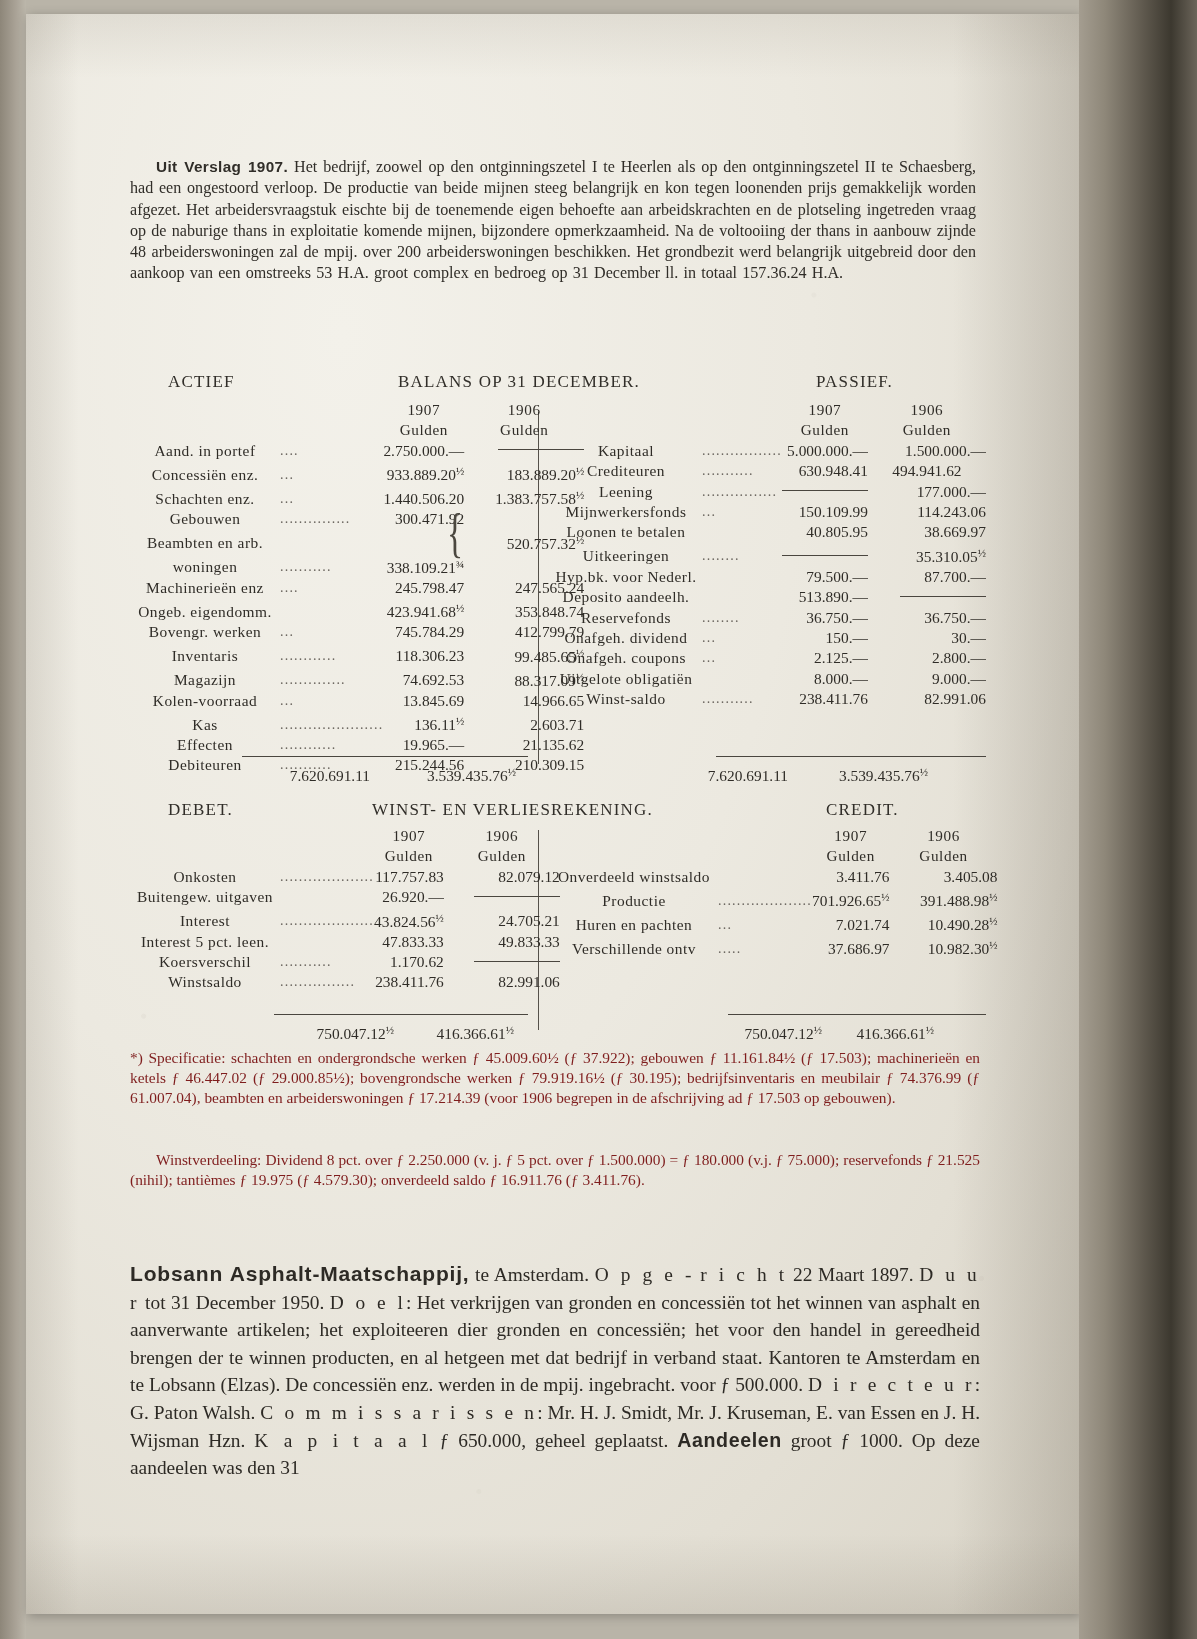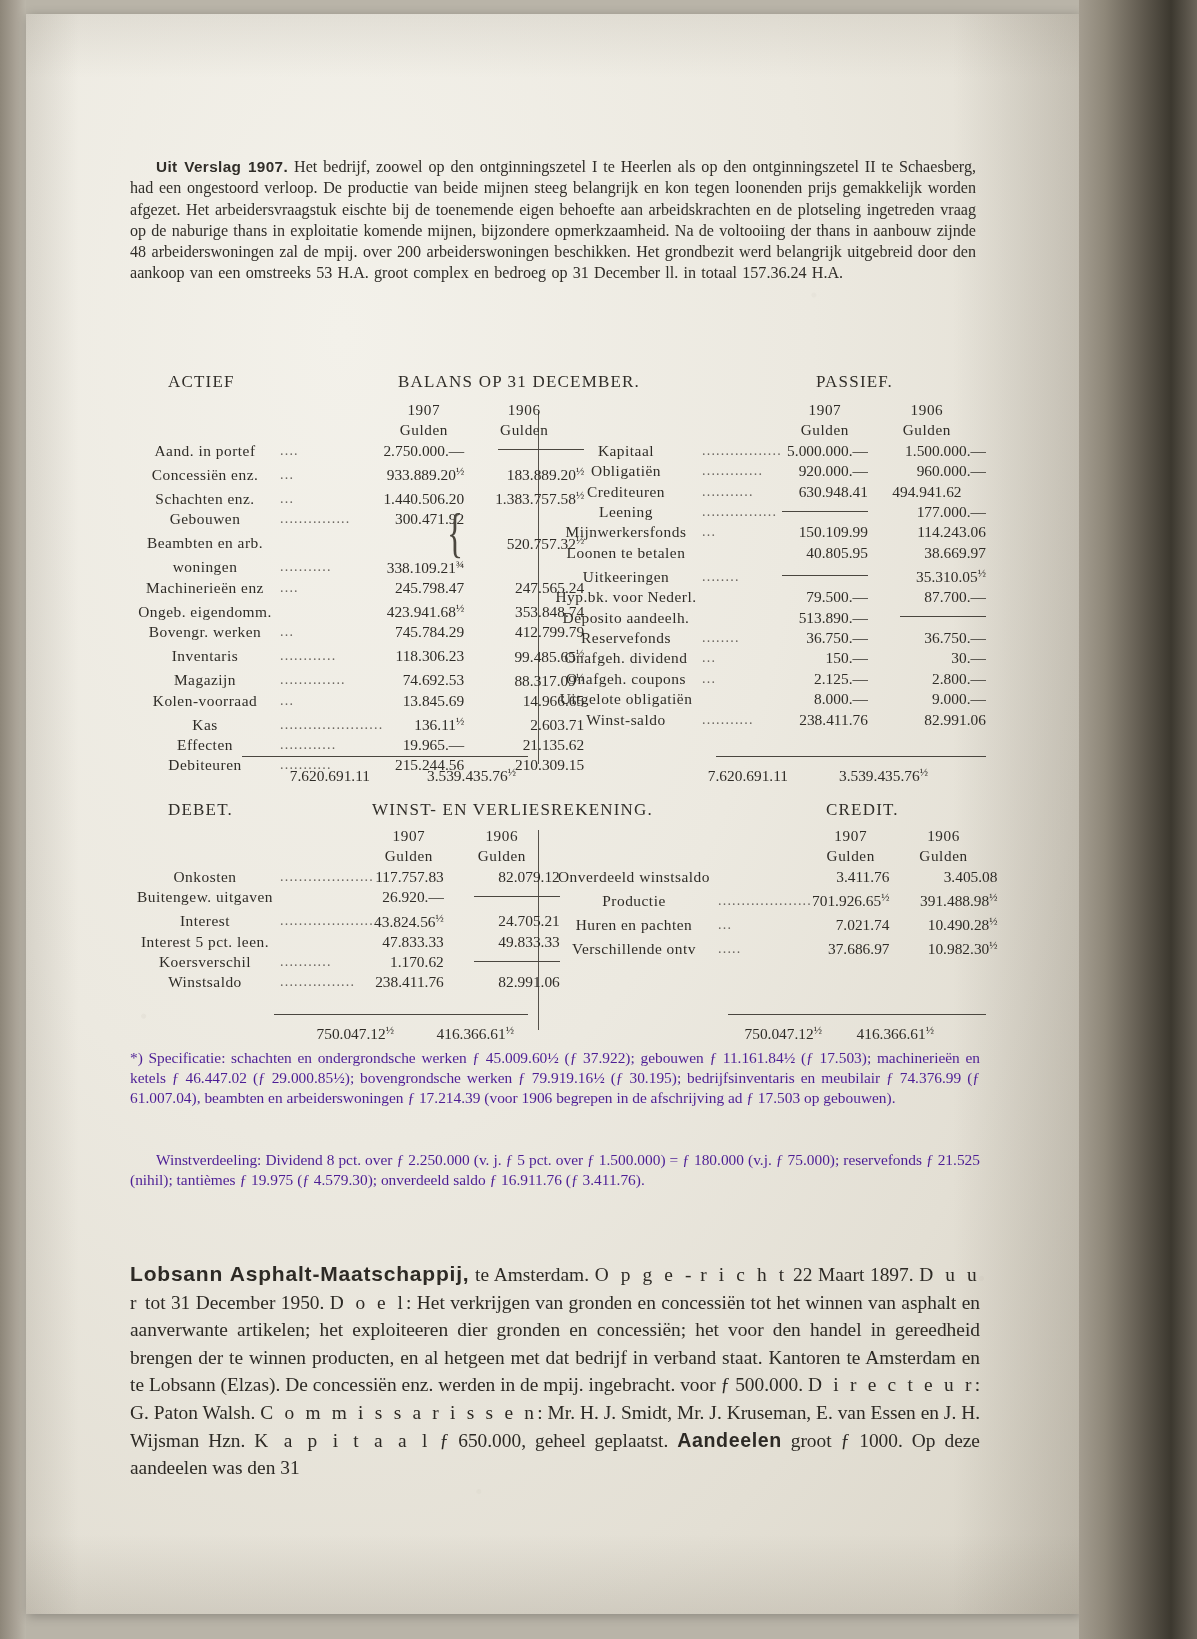--- a/index.html
+++ b/index.html
@@ -147,21 +147,21 @@
     border-top: 1.7px solid #4a463f;
     height: 0;
   }
 
   
   .foot {
     position: absolute;
     font-size: 15.4px;
     line-height: 20.2px;
     text-align: justify;
-    color: #4c1d95;
+    color: #7f1d1d;
   }
 
   
   #lobsann-block {
     position: absolute;
     top: 1246px;
     left: 104px;
     width: 850px;
     font-size: 19.4px;
     line-height: 27.6px;
@@ -359,26 +359,20 @@
           </tr>
         </thead>
         <tbody>
             <tr>
               <td class="lbl" style="width: 152px;">Kapitaal</td>
               <td class="lead">.................</td>
               <td class="num" style="width: 48px;">5.000.000.—</td>
               <td class="num" style="width: 118px;">1.500.000.—</td>
             </tr>
             <tr>
-              <td class="lbl" style="width: 152px;">Obligatiën</td>
-              <td class="lead">.............</td>
-              <td class="num" style="width: 48px;">920.000.—</td>
-              <td class="num" style="width: 118px;">960.000.—</td>
-            </tr>
-            <tr>
               <td class="lbl" style="width: 152px;">Crediteuren</td>
               <td class="lead">...........</td>
               <td class="num" style="width: 48px;">630.948.41</td>
               <td class="num" style="width: 118px; text-align: center;">494.941.62</td>
             </tr>
             <tr>
               <td class="lbl" style="width: 152px;">Leening</td>
               <td class="lead">................</td>
               <td class="dash-cell" style="width: 48px;"><i></i></td>
               <td class="num" style="width: 118px;">177.000.—</td>

